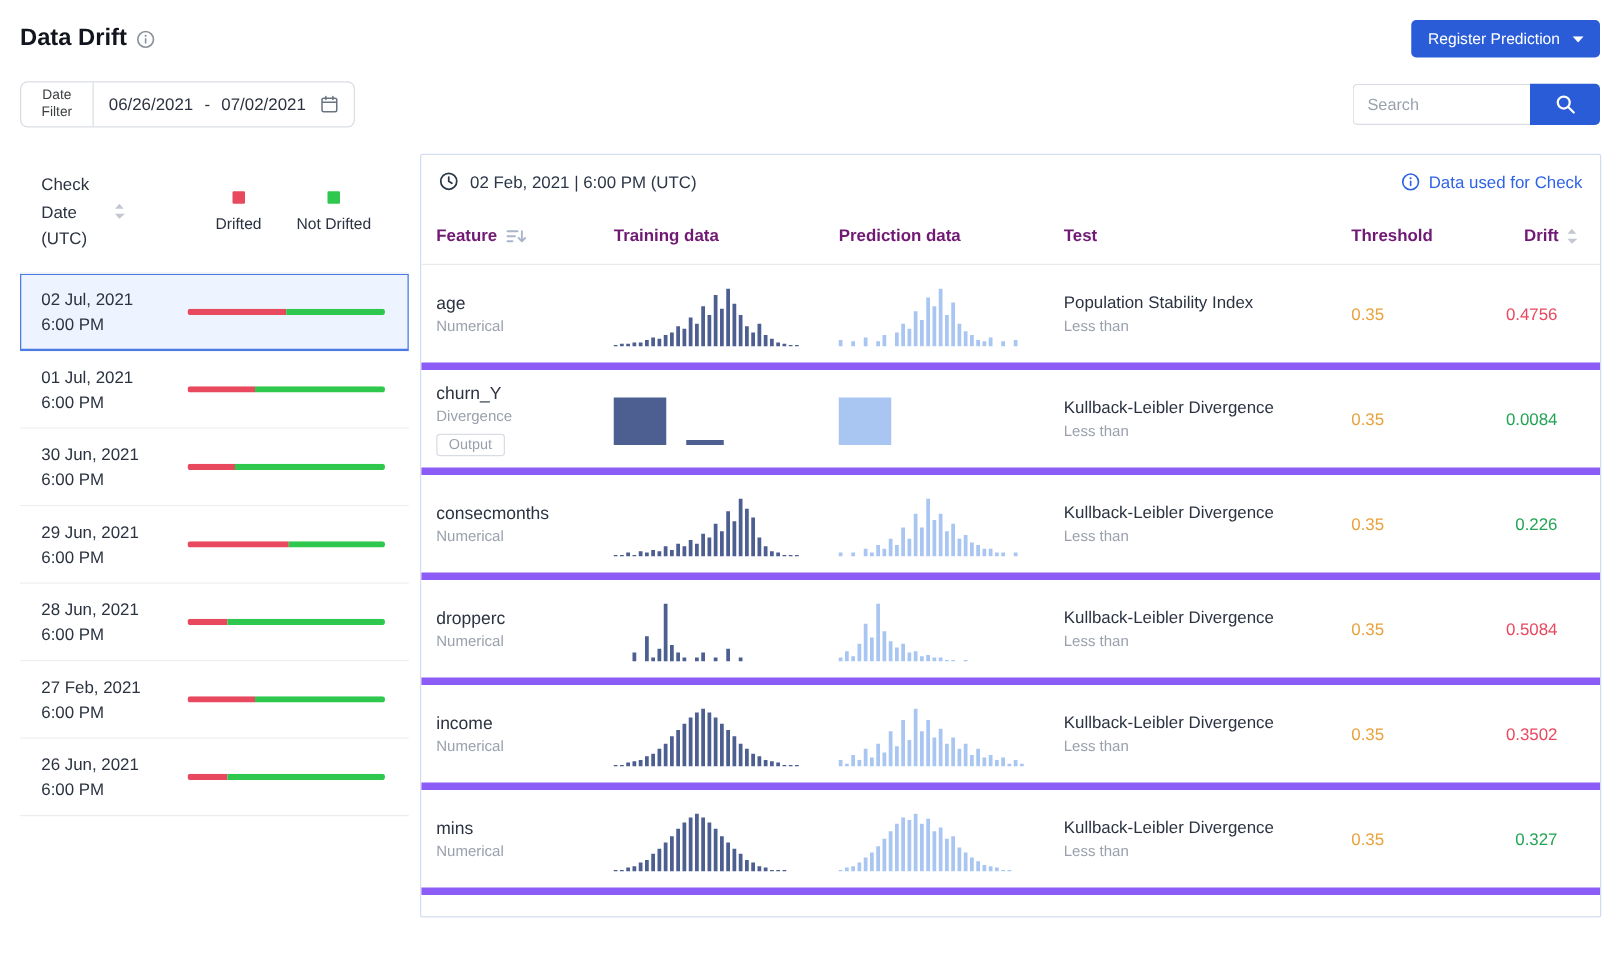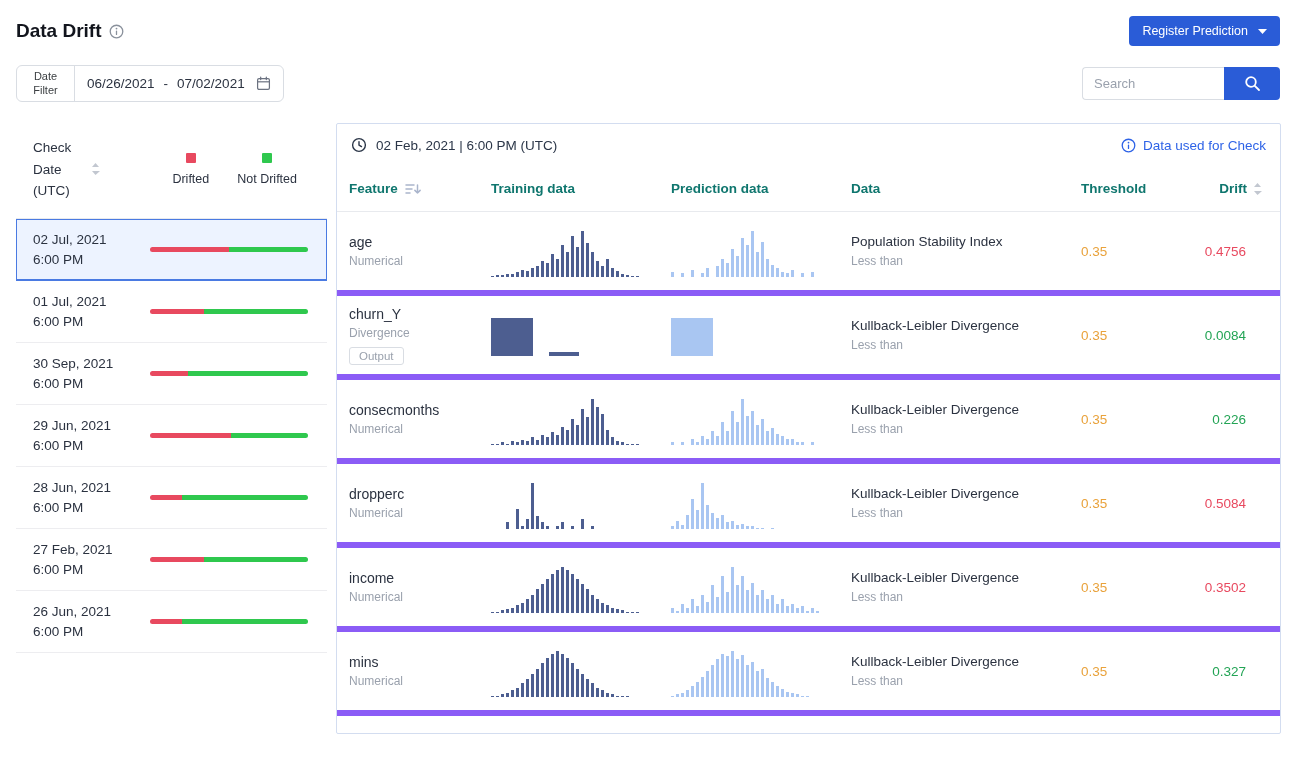--- a/index.html
+++ b/index.html
@@ -54,21 +54,21 @@
   .drift-bar .red{height:100%}
   .drift-bar .green{height:100%;flex:1}
 
   
   .detail-panel{flex:1;border:1px solid #d3ddf0;border-radius:2px;height:611px;overflow:hidden;background:#fff}
   .detail-header{display:flex;align-items:center;height:42px;padding:0 14px}
   .detail-time{margin-left:9px;font-size:13.5px;color:#2b3648}
   .data-used{margin-left:auto;display:flex;align-items:center;gap:7px;color:#2e63e7;font-size:13.5px;cursor:pointer}
   .tgrid{display:grid;grid-template-columns:142px 180px 180px 230px 102px 1fr;align-items:center;padding:0 12px}
   .thead{height:46px;border-bottom:1px solid #e8eaee}
-  .th{display:flex;align-items:center;gap:6px;font-weight:700;font-size:13.5px;color:#0f766e}
+  .th{display:flex;align-items:center;gap:6px;font-weight:700;font-size:13.5px;color:#701a75}
   .th.align-right{justify-content:flex-end;padding-right:6px}
   .trow{height:84px;border-bottom:6px solid #8b5cf6}
   .feat-name{font-size:14px;color:#2b3240}
   .feat-type{font-size:12px;color:#9aa1ad;margin-top:4px}
   .feat-badge{display:inline-block;margin-top:7px;font-size:11.5px;color:#9aa1ad;
     border:1px solid #d9dde3;border-radius:3px;padding:2px 9px}
   .hist{display:flex;align-items:flex-end;height:52px}
   .hist .hbar{width:3px;margin-right:2px;flex:none}
   .cat-bars{display:flex;align-items:flex-end;gap:16px;height:42px}
   .cat-bars .cbar{flex:none}
@@ -164,21 +164,21 @@
             <div class="check-date">01 Jul, 2021</div>
             <div class="check-time">6:00 PM</div>
           </div>
           <div class="drift-bar">
             <span class="red" style="width: 34%; background: rgb(232, 73, 95);"></span>
             <span class="green" style="background: rgb(47, 200, 78);"></span>
           </div>
         </div>
         <div class="check-item">
           <div class="check-left">
-            <div class="check-date">30 Sep, 2021</div>
+            <div class="check-date">30 Jun, 2021</div>
             <div class="check-time">6:00 PM</div>
           </div>
           <div class="drift-bar">
             <span class="red" style="width: 24%; background: rgb(232, 73, 95);"></span>
             <span class="green" style="background: rgb(47, 200, 78);"></span>
           </div>
         </div>
         <div class="check-item">
           <div class="check-left">
             <div class="check-date">29 Jun, 2021</div>
@@ -248,21 +248,21 @@
             </svg>
           </span>
         </div>
         <div class="th">
           <span>Training data</span>
         </div>
         <div class="th">
           <span>Prediction data</span>
         </div>
         <div class="th">
-          <span>Data</span>
+          <span>Test</span>
         </div>
         <div class="th">
           <span>Threshold</span>
         </div>
         <div class="th align-right">
           <span>Drift</span>
           <span>
             <svg width="9" height="14" viewBox="0 0 9 14">
               <path d="M4.5 1L8 5H1z" fill="#c2c7d0"></path>
               <path d="M4.5 13L1 9h8z" fill="#c2c7d0"></path>

